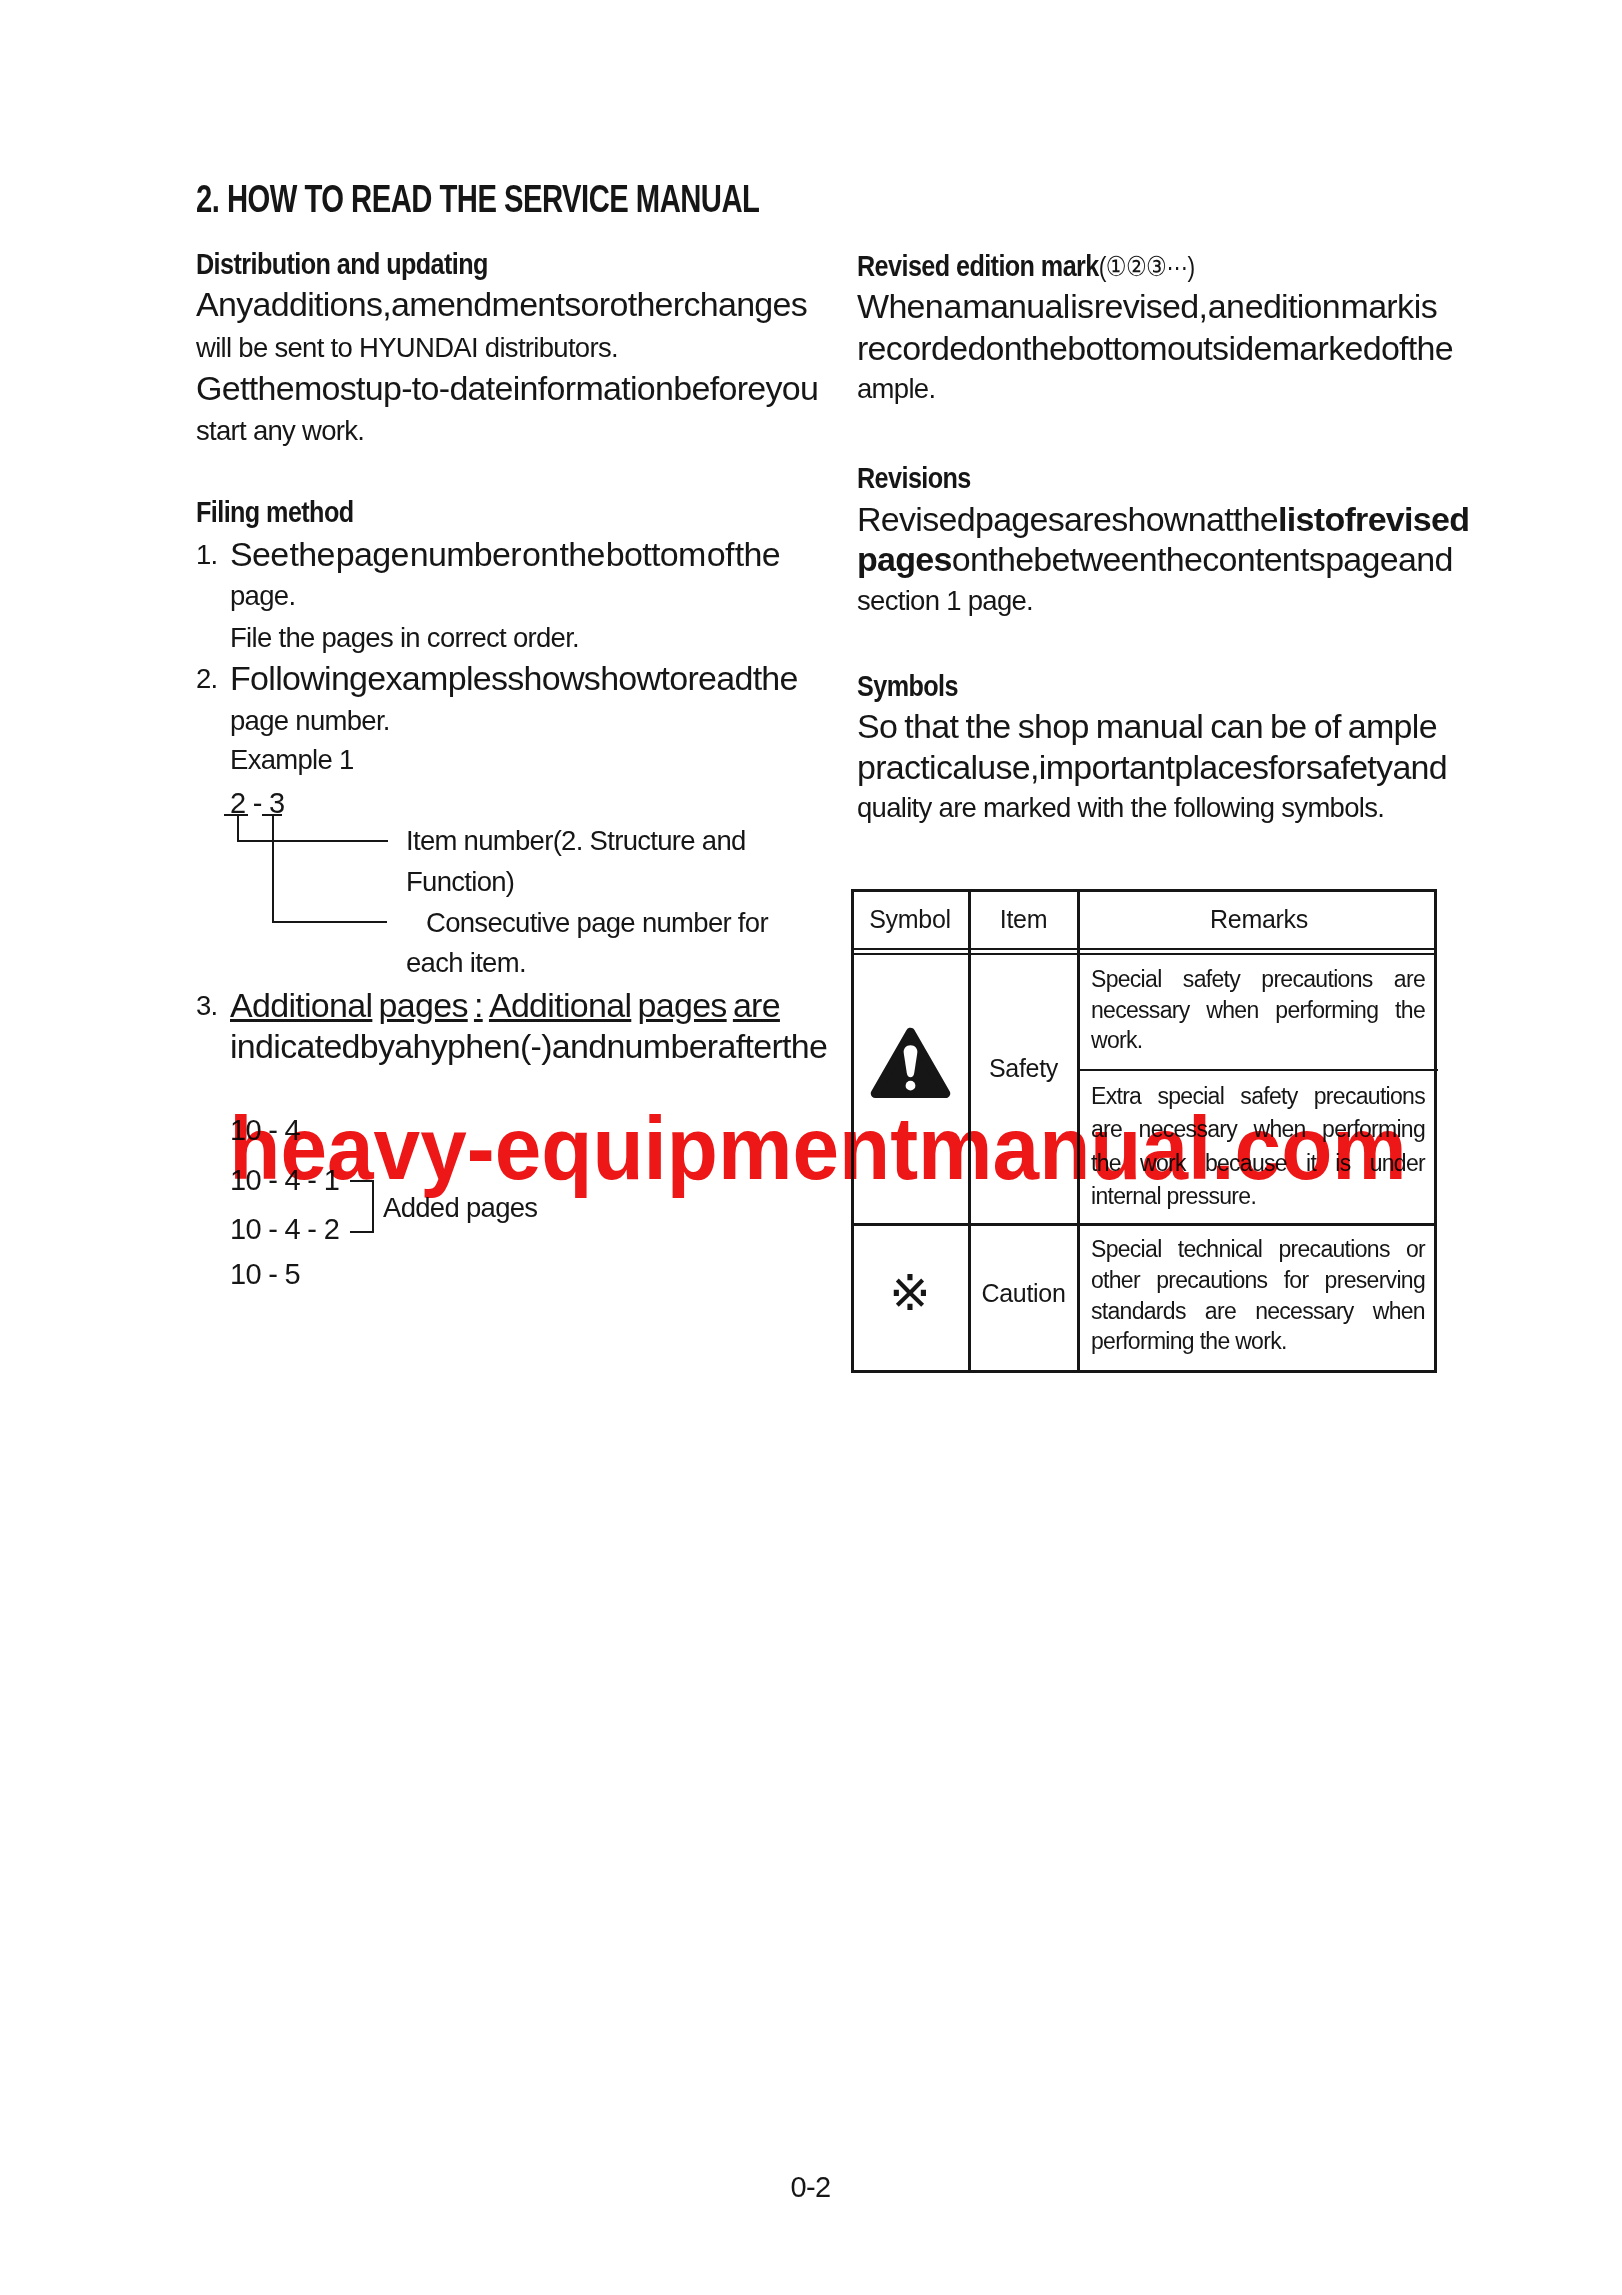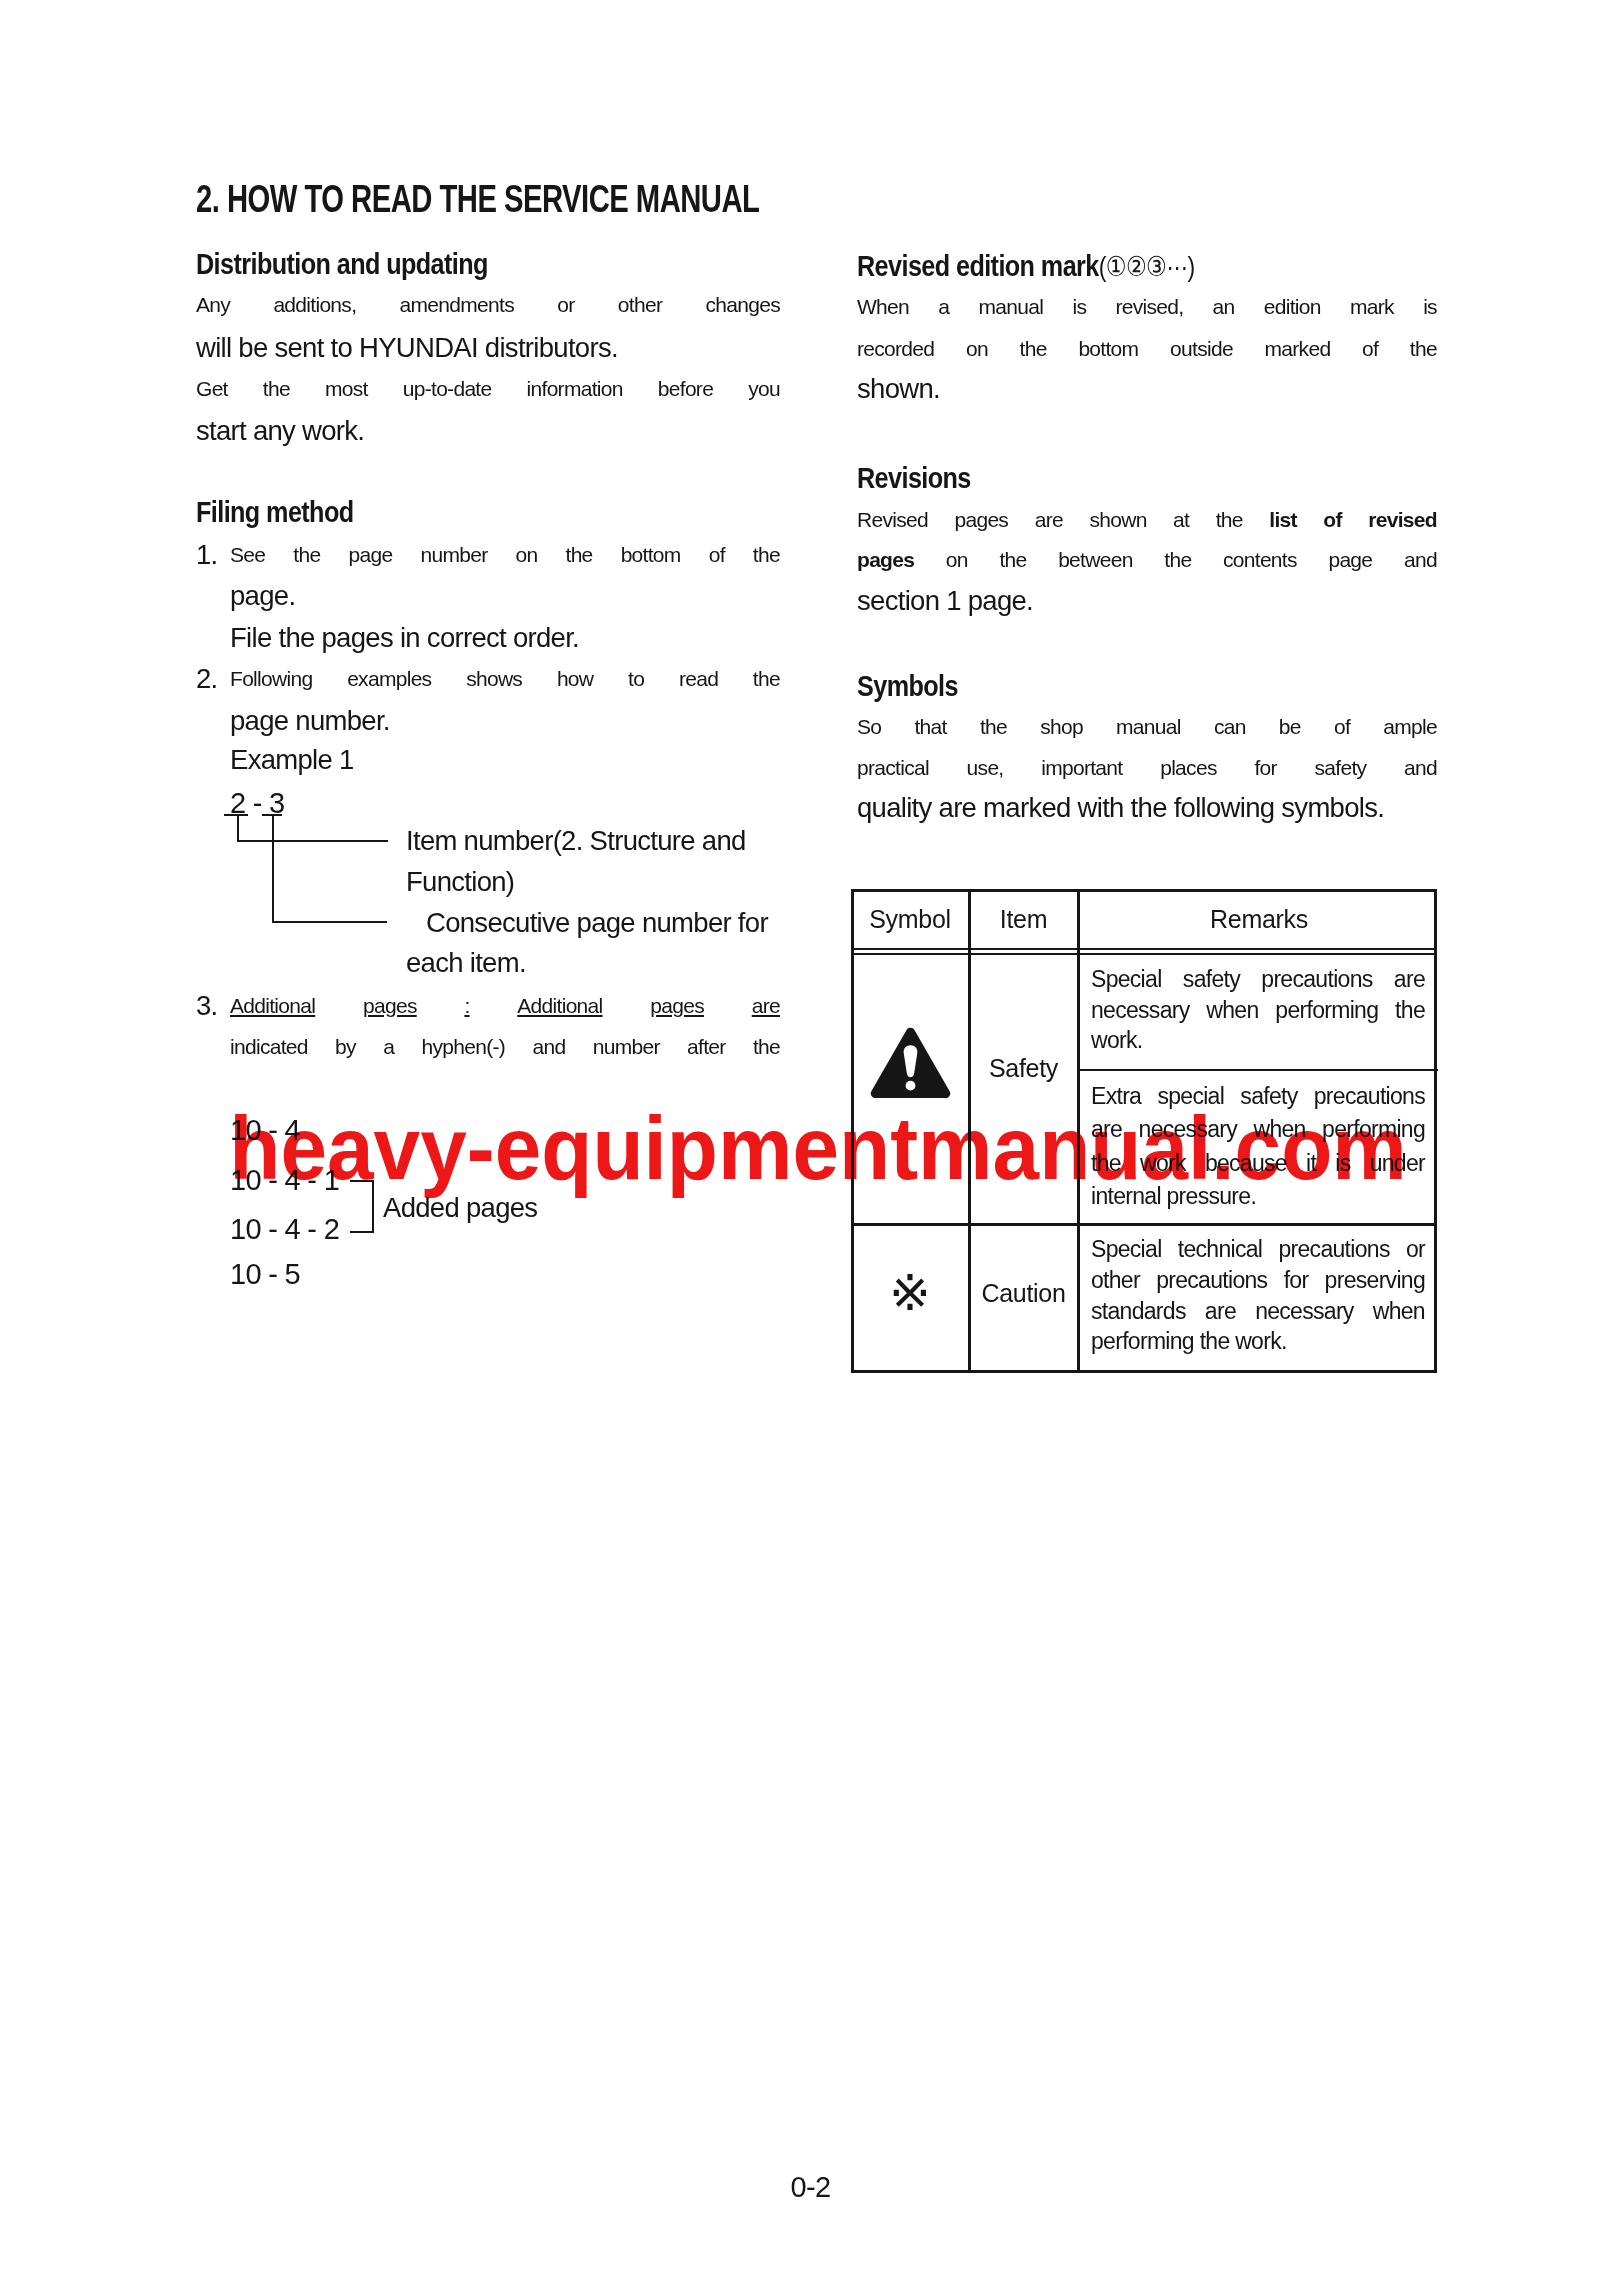--- a/index.html
+++ b/index.html
@@ -5,21 +5,21 @@
   html,body{margin:0;padding:0;background:#e8e8e8;}
   .page{
     position:relative;width:1623px;height:2295px;background:#ffffff;
     font-family:"Liberation Sans","DejaVu Sans",sans-serif;color:#161616;
     overflow:hidden;
   }
   
   .ln{position:absolute;white-space:nowrap;font-size:27.5px;letter-spacing:-0.7px;line-height:41px;height:41px;}
   
   .jl{position:absolute;display:flex;justify-content:space-between;white-space:nowrap;
-      font-size:21px;letter-spacing:-0.7px;line-height:41px;height:41px;}
+      font-size:34px;letter-spacing:-0.7px;line-height:41px;height:41px;}
   .lc{width:584px;}      
   .li{width:550px;}      
   .rc{width:580px;}      
   .b{font-weight:bold;}
   .hd{position:absolute;white-space:nowrap;font-weight:bold;font-size:30px;letter-spacing:-0.7px;
       line-height:41px;height:41px;transform:scaleX(.84);transform-origin:0 50%;}
   .title{position:absolute;white-space:nowrap;font-weight:bold;font-size:39px;letter-spacing:-0.7px;
       line-height:41px;transform:scaleX(.75);transform-origin:0 50%;}
   .mono-code{font-size:29px;}
   .bar{position:absolute;background:#161616;}
@@ -154,21 +154,21 @@
   <div class="jl rc" style="left:857px;top:328px;">
       <span>recorded</span>
       <span>on</span>
       <span>the</span>
       <span>bottom</span>
       <span>outside</span>
       <span>marked</span>
       <span>of</span>
       <span>the</span>
     </div>
-  <div class="ln" style="left:857px;top:368px;">shown.</div>
+  <div class="ln" style="left:857px;top:368px;">ample.</div>
 
   <div class="hd" style="left:857px;top:457px;">Revisions</div>
 
   <div class="jl rc" style="left:857px;top:499px;">
       <span>Revised</span>
       <span>pages</span>
       <span>are</span>
       <span>shown</span>
       <span>at</span>
       <span>the</span>

